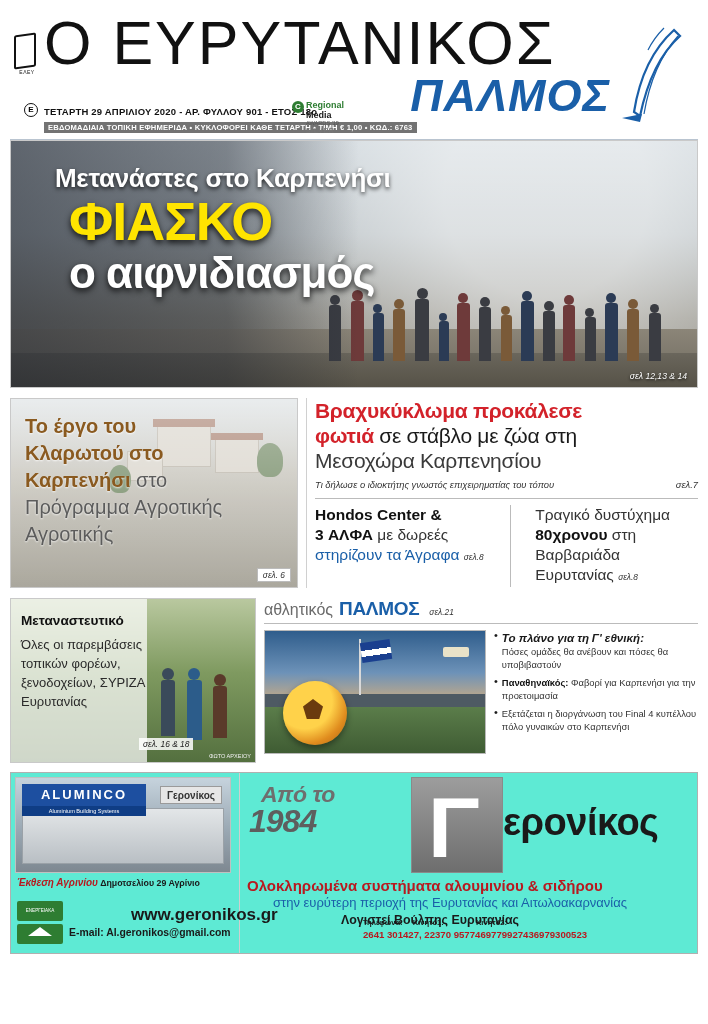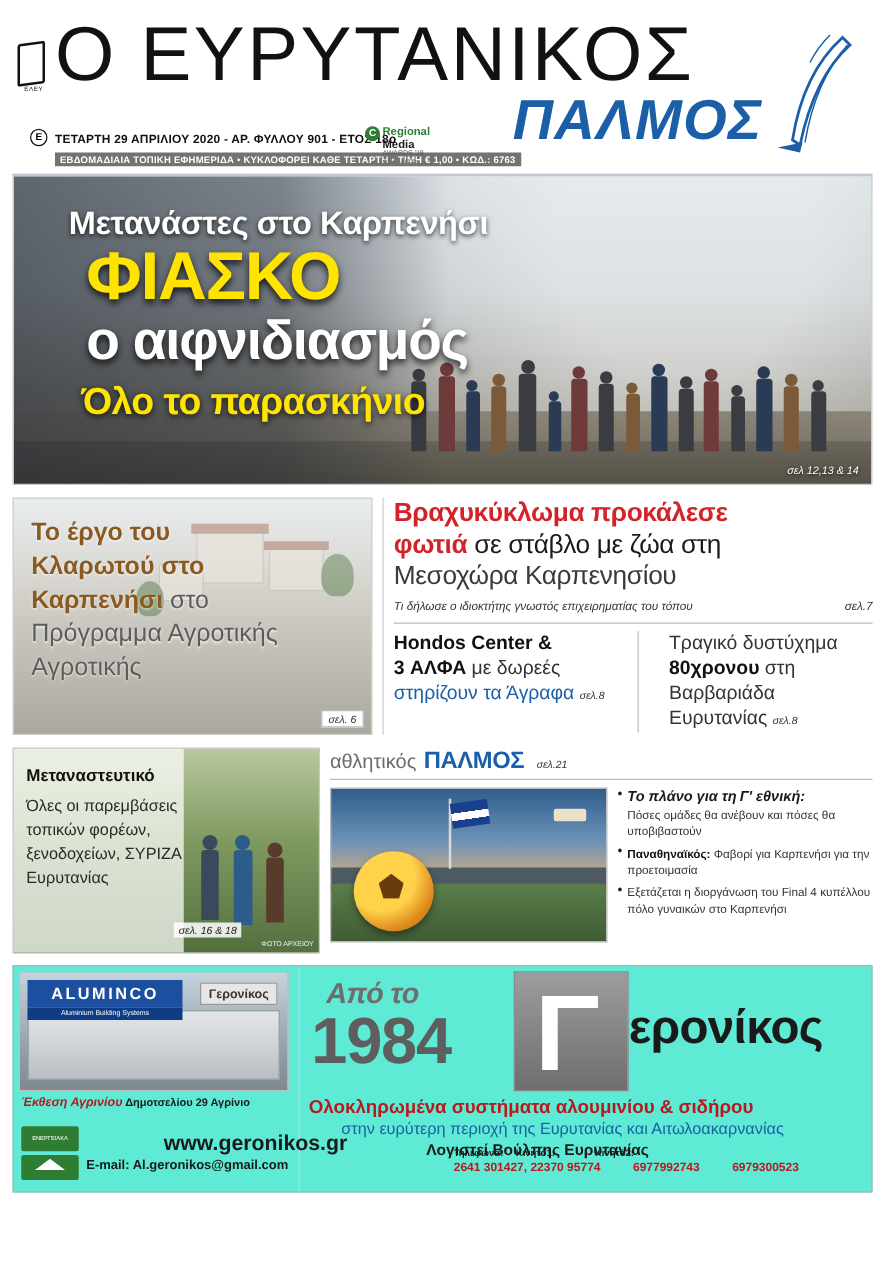--- a/index.html
+++ b/index.html
@@ -393,21 +393,21 @@
     font-size: 10px; font-weight: 700; color: #b8191f; font-style: italic;
   }
   .ad-expo .blk { color: #1a1a1a; font-size: 8.8px; font-style: normal; font-weight: 700; }
   .ad-apo {
     position: absolute; left: 250px; top: 8px;
     font-size: 23px; font-weight: 700; color: #6e6e6e; font-style: italic;
     letter-spacing: -0.5px;
   }
   .ad-year {
     position: absolute; left: 238px; top: 30px;
-    font-size: 52px; font-weight: 700; color: #5e5e5e; 
+    font-size: 32px; font-weight: 700; color: #5e5e5e; font-style: italic;
     letter-spacing: -1px;
   }
   .ad-gamma {
     position: absolute; left: 400px; top: 4px;
     width: 92px; height: 96px;
     background: linear-gradient(180deg,#9d9d9d 0%, #6e6e6e 100%);
     border: 1px solid #8a8a8a;
   }
   .ad-gamma .g {
     position: absolute; left: 16px; top: 6px;
@@ -450,21 +450,21 @@
     margin-top: 3px; width: 46px; height: 20px;
     background: #2e7d32; border-radius: 2px; position: relative;
   }
   .ad-eco .house:after {
     content: ""; position: absolute; left: 11px; top: 3px;
     width: 0; height: 0; border-left: 12px solid transparent;
     border-right: 12px solid transparent; border-bottom: 9px solid #fff;
   }
   .ad-phones {
     position: absolute; left: 352px; top: 156px; right: 12px;
-    display: flex; gap: 26px;
+    display: flex; gap: 0;
     font-size: 9.6px; font-weight: 700; color: #b8191f;
   }
   .ad-phlabels {
     position: absolute; left: 352px; top: 145px; right: 4px;
     display: flex; gap: 10px;
     font-size: 7.6px; font-weight: 700; color: #1a1a1a;
   }
   .ad-phlabels span, .ad-phones span { white-space: nowrap; }
   .ad-divider {
     position: absolute; left: 228px; top: 0; bottom: 0; width: 1px; background: #cfcfcf;
@@ -543,21 +543,20 @@
         <span class="fig o" style="left:616px;width:12px;height:52px;"></span>
         <span class="fig head o" style="left:617px;bottom:52px;width:10px;height:10px;"></span>
         <span class="fig k" style="left:638px;width:12px;height:48px;"></span>
         <span class="fig head k" style="left:639px;bottom:48px;width:9px;height:9px;"></span>
       </div>
       <div class="lead-overlay"></div>
     </div>
     <div class="lead-kicker">Μετανάστες στο Καρπενήσι</div>
     <div class="lead-h1">ΦΙΑΣΚΟ</div>
     <div class="lead-h2">ο αιφνιδιασμός</div>
-    <div class="lead-h3">Όλο το παρασκήνιο</div>
     <div class="lead-ref">σελ 12,13 &amp; 14</div>
   </div>
 
   <div class="band2">
 
     <div class="b2-left">
       <div class="photo">
         <span class="bldg" style="left:146px;top:26px;width:54px;height:42px;"></span>
         <span class="roof" style="left:142px;top:20px;width:62px;height:8px;"></span>
         <span class="bldg" style="left:204px;top:40px;width:44px;height:34px;"></span>

